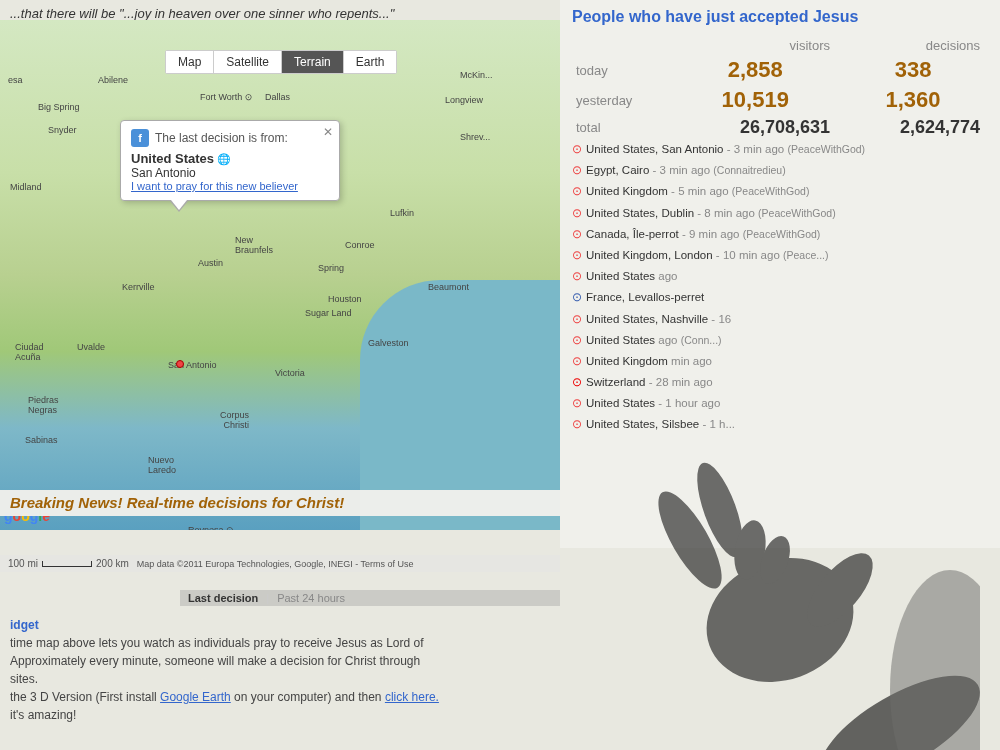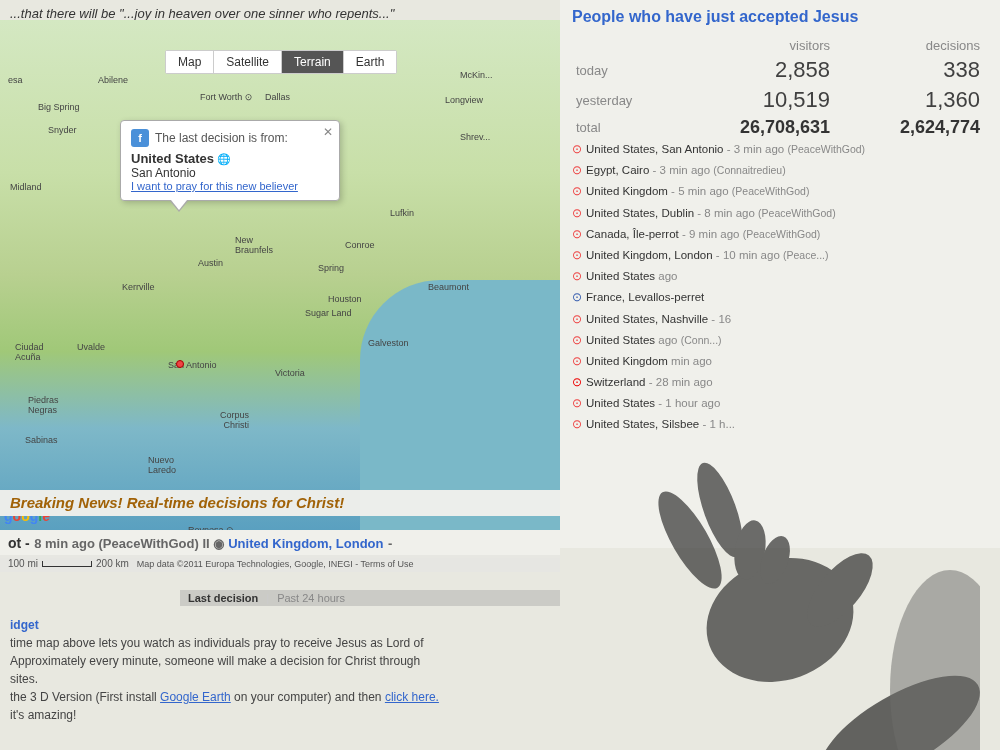--- a/index.html
+++ b/index.html
@@ -60,24 +60,24 @@
       font-weight: normal;
       padding: 2px 8px;
     }
     .stats-table td.label {
       text-align: left;
       font-size: 13px;
       color: #888;
       padding: 2px 4px;
     }
     .stats-table td.value {
-      text-align: right;
+      text-align: center;
       font-size: 22px;
-      font-weight: normal;
-      color: #404040;
+      font-weight: bold;
+      color: #a16207;
       padding: 2px 8px;
     }
     .stats-table td.value-small {
       text-align: right;
       font-size: 18px;
       font-weight: bold;
       color: #333;
       padding: 2px 8px;
     }
 
@@ -361,28 +361,20 @@
 
       <div style="position:absolute; bottom:-10px; left:50px; width:0; height:0; border-left:8px solid transparent; border-right:8px solid transparent; border-top:10px solid white;"></div>
       <div style="position:absolute; bottom:-12px; left:49px; width:0; height:0; border-left:9px solid transparent; border-right:9px solid transparent; border-top:11px solid #aaa; z-index:-1;"></div>
     </div>
 
     <div style="position:absolute; bottom:6px; left:4px; font-size:14px; font-weight:bold; color:#333;">
       <span style="color:#4285F4;">g</span><span style="color:#EA4335;">o</span><span style="color:#FBBC05;">o</span><span style="color:#4285F4;">g</span><span style="color:#34A853;">l</span><span style="color:#EA4335;">e</span>
     </div>
   </div>
 
-  <div class="ticker-area">
-    <div class="ticker-title">
-      <span style="font-size:14px;">ot -</span>
-      <span style="font-size:13px; color:#666;"> 8 min ago (PeaceWithGod) II ◉ </span>
-      <span style="color:#3366cc; font-size:13px;">United Kingdom, London</span>
-      <span style="font-size:13px; color:#666;"> -</span>
-    </div>
-  </div>
 
   <div style="position:absolute; top:490px; left:0; width:560px; background:rgba(240,240,235,0.97); padding:4px 10px;">
     <span style="font-size:15px; font-weight:bold; color:#a16207;font-style:italic;">Breaking News! Real-time decisions for Christ!</span>
   </div>
 
   <div class="map-controls">
     <div class="scale-bar">
       <span>100 mi</span>
       <div class="scale-line"></div>
       <span>200 km</span>

